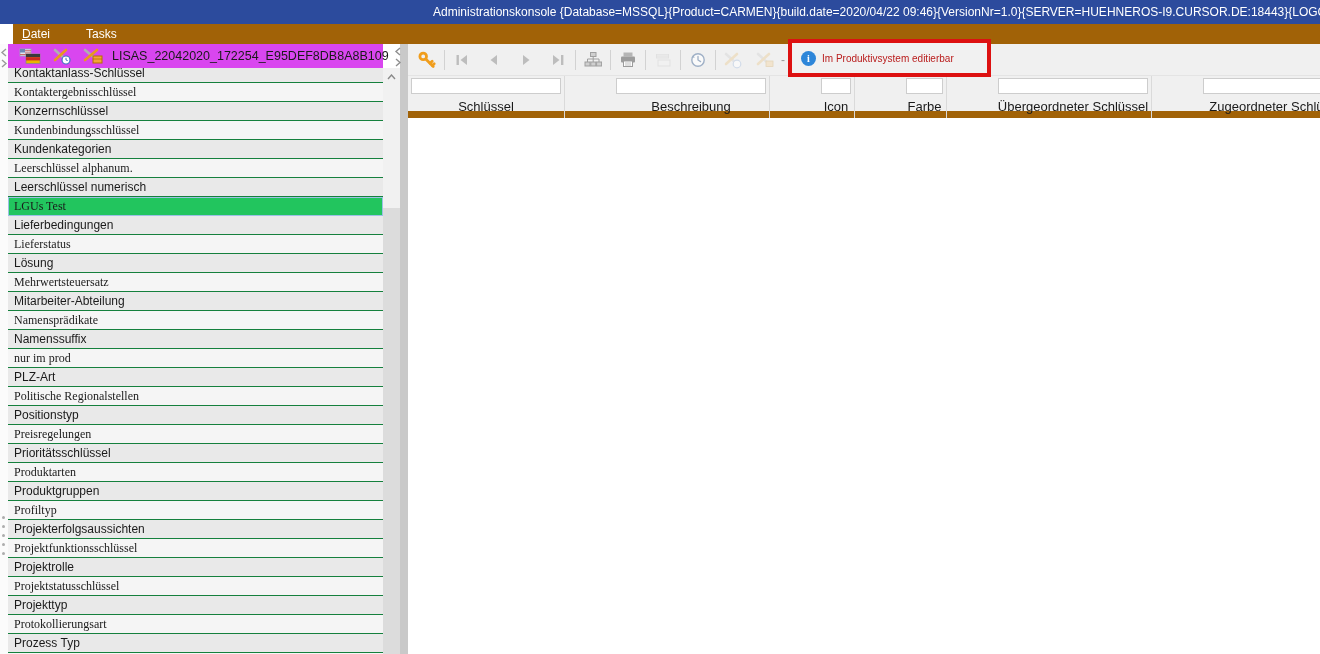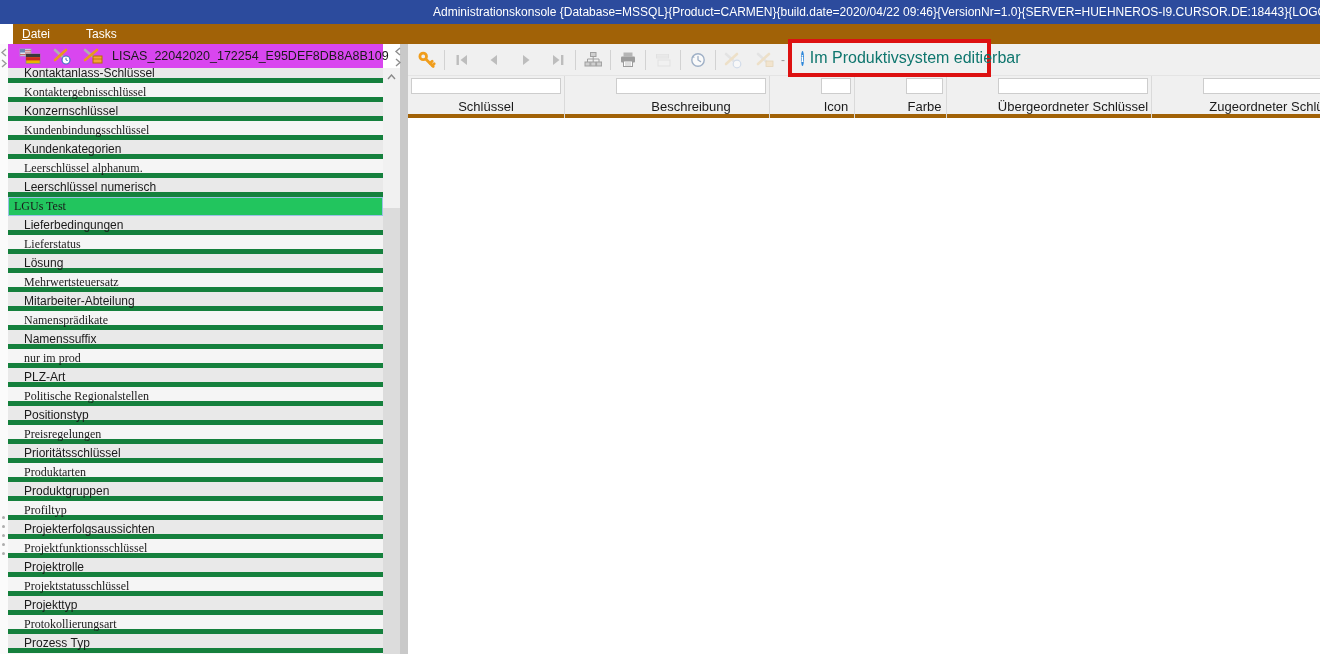--- a/index.html
+++ b/index.html
@@ -25,21 +25,21 @@
   .grip i { display:block; width:3px; height:3px; border-radius:50%; background:#adadad; margin-bottom:6px; }
 
   
   .tabstrip { position:absolute; left:8px; top:44px; width:375px; height:24px; background:#d946ef; display:flex; align-items:center; }
   .tabstrip .ticon { margin-left:10px; display:flex; align-items:center; }
   .tab-title { margin-left:8px; font-size:12.5px; color:#1a1a1a; white-space:nowrap; }
 
   
   .list-viewport { position:absolute; left:8px; top:68px; width:375px; height:586px; overflow:hidden; background:#f6f6f6; }
   .list { margin-top:-4px; }
-  .row { height:19px; line-height:18px; font-size:12px; padding-left:16px; background:#e9e9e9; border-bottom:5px solid #15803d; white-space:nowrap; cursor:default; }
+  .row { height:19px; line-height:18px; font-size:12px; padding-left:6px; background:#e9e9e9; border-bottom:1px solid #15803d; white-space:nowrap; cursor:default; }
   .row.alt { background:#f5f5f5;font-family:Liberation Serif, serif; }
   .row.selected { background:#22c55e; border:1px solid #9cc0e4; line-height:17px; padding-left:5px; }
 
   
   .scrollbar { position:absolute; left:383px; top:68px; width:17px; height:586px; background:#f1f1f1; }
   .sb-btn { position:absolute; left:0; top:0; width:17px; height:17px; display:flex; align-items:center; justify-content:center; background:#f1f1f1; }
   .sb-thumb { position:absolute; left:0; top:140px; width:17px; height:446px; background:#dcdcdc; }
 
   
   .splitter { position:absolute; left:400px; top:44px; width:8px; height:610px; background:#c9c9c9; }
@@ -48,31 +48,31 @@
   
   .main { position:absolute; left:408px; top:44px; width:912px; height:610px; background:#fff; }
   .toolbar { position:absolute; left:0; top:0; width:912px; height:32px; background:#f0f0f0; border-bottom:1px solid #e4e4e4; display:flex; align-items:center; padding-left:7px; }
   .tb-icon { display:flex; align-items:center; justify-content:center; width:24px; height:24px; }
   .tb-sep { width:1px; height:20px; background:#d2d2d2; margin:0 5px; }
   .tb-gap { width:8px; }
   .tb-dash { color:#9a9a9a; font-size:12px; padding:0 4px; }
   .dim { opacity:.55; }
 
   
-  .grid-header { position:absolute; left:0; top:32px; width:912px; height:42px; background:#f0f0f0; border-bottom:4px solid #a16207; display:flex;gap:48px; }
+  .grid-header { position:absolute; left:0; top:32px; width:912px; height:42px; background:#f0f0f0; border-bottom:7px solid #a16207; display:flex;gap:48px; }
   .gcol { height:42px; border-right:1px solid #dadada; display:flex; flex-direction:column; }
   .gcol:last-child { border-right:none; flex:1; }
   .gcol input { height:16px; margin:2px 3px 1px 3px; border:1px solid #cdcdcd; background:#fff; font-size:11px; padding:0 3px; font-family:"Liberation Sans", sans-serif; }
   .gcol .glabel { flex:1; display:flex; align-items:center; justify-content:center; font-size:13px; color:#1a1a1a; white-space:nowrap; overflow:hidden; }
   .grid-body { position:absolute; left:0; top:74px; width:912px; height:536px; background:#fff; }
 
   
   .annotation { position:absolute; left:788px; top:39px; width:203px; height:38px; border:4px solid #dd1111; background:#f1f1f1; display:flex; align-items:center; z-index:10; }
   .info-icon { width:15px; height:15px; border-radius:50%; background:#2e86d9; color:#fff; font-size:10px; font-weight:bold; display:flex; align-items:center; justify-content:center; margin:0 6px 0 9px; font-family:"Liberation Serif", serif; }
-  .annotation .atext { font-size:16px; color:#0f766e; white-space:nowrap; }
+  .annotation .atext { font-size:10px; color:#b91c1c; white-space:nowrap; }
 </style>
 </head>
 <body>
 
 <div class="titlebar">
   <div class="title-text">Administrationskonsole {Database=MSSQL}{Product=CARMEN}{build.date=2020/04/22 09:46}{VersionNr=1.0}{SERVER=HUEHNEROS-I9.CURSOR.DE:18443}{LOGGED IN=A</div>
 </div>
 
 <div class="menubar">
   <div class="menu-item"><u>D</u>atei</div>

